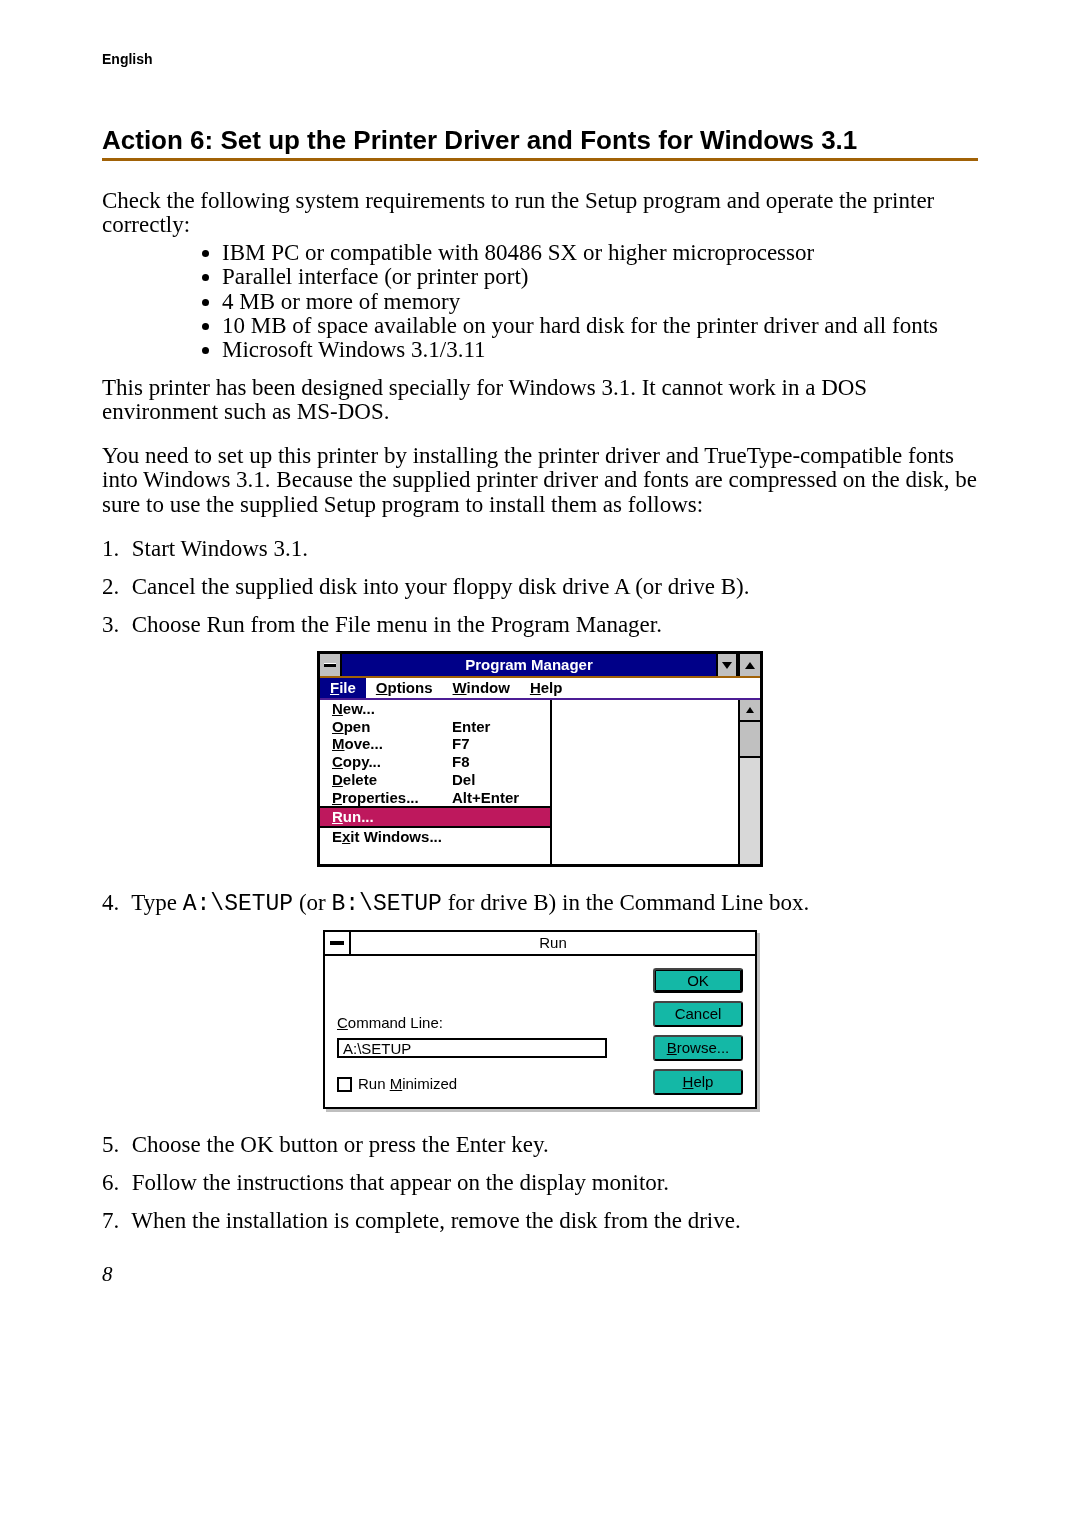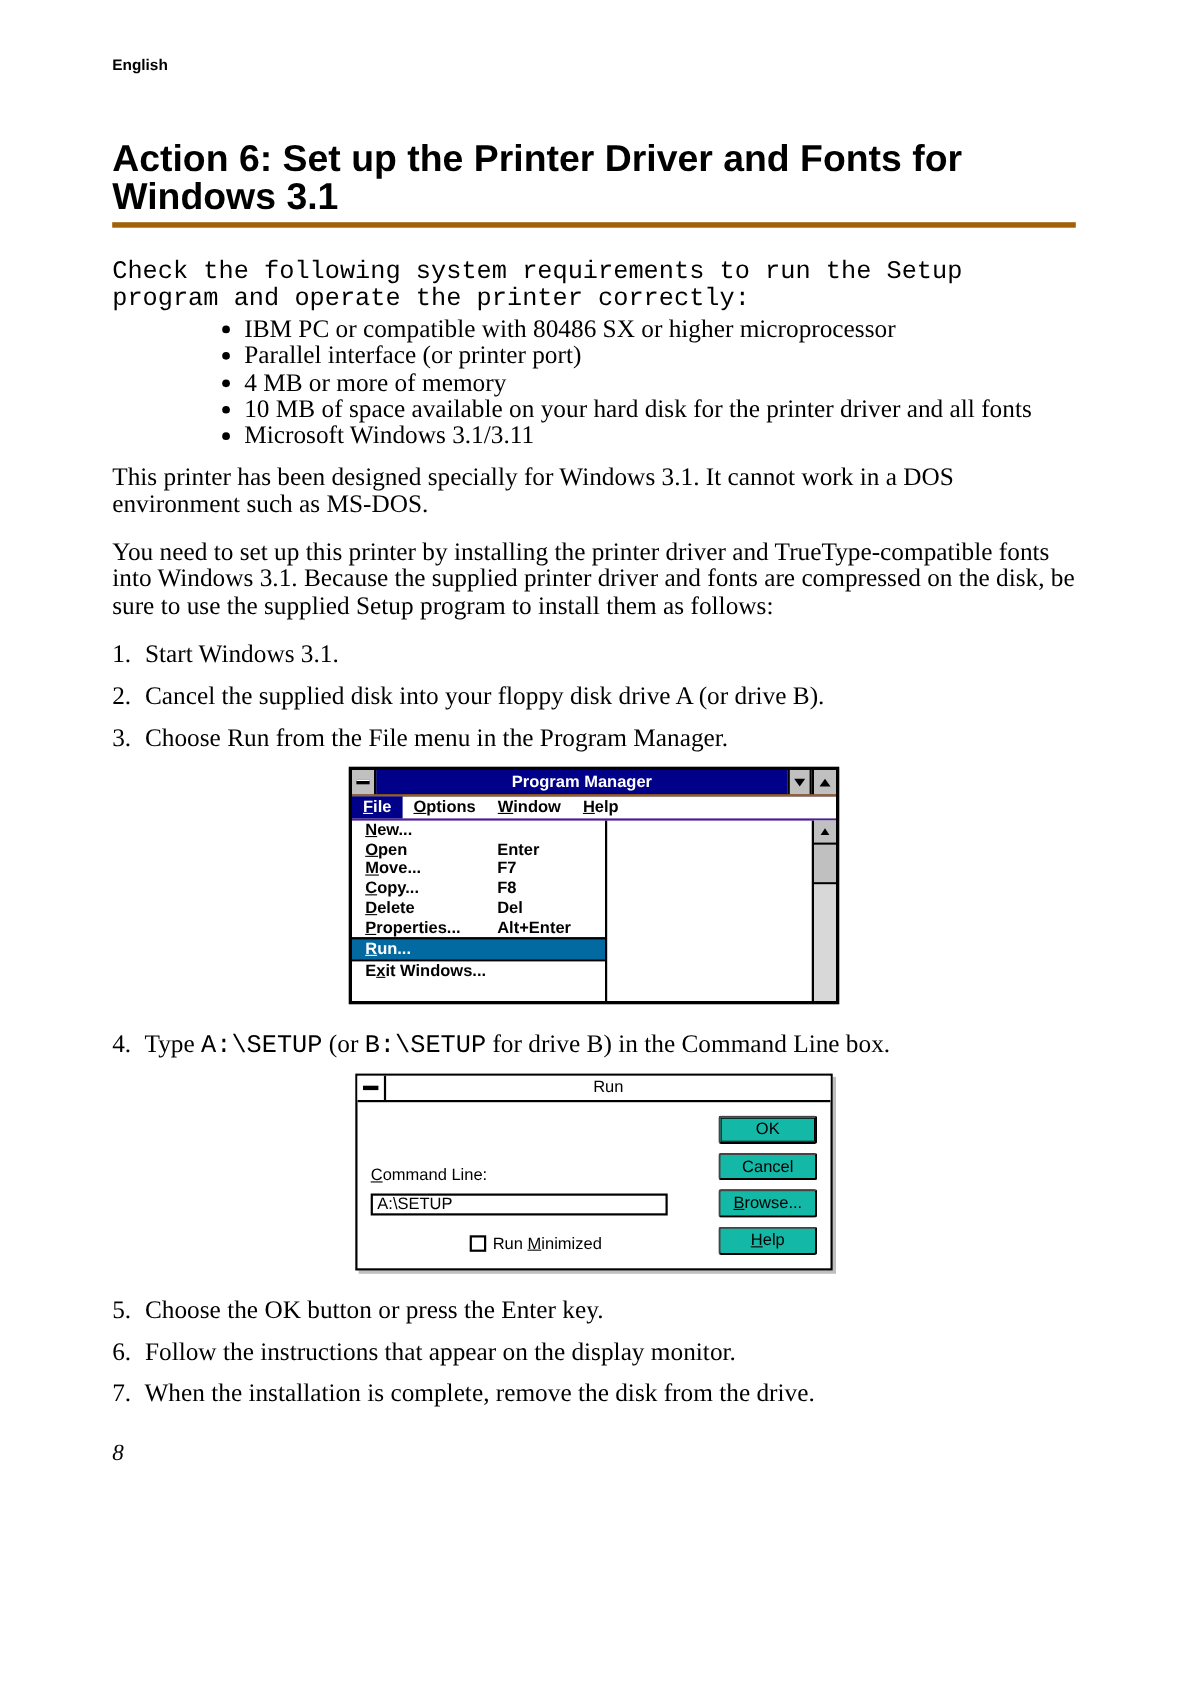--- a/index.html
+++ b/index.html
@@ -19,29 +19,28 @@
     color: #000;
   }
   .header-small {
     font-family: Arial, Helvetica, sans-serif;
     font-size: 14px;
     font-weight: bold;
     margin-bottom: 60px;
   }
   .section-title {
     font-family: Arial, Helvetica, sans-serif;
-    font-size: 34px;
-    font-weight: bold;
-    border-bottom: 5px solid #a16207;
+    font-size: 26px;
+    font-weight: bold;
+    border-bottom: 3px solid #a16207;
     padding-bottom: 4px;
     margin-bottom: 28px;
   }
   .body-text {
     margin: 16px 0 4px 0;
-    font-family: Liberation Mono, monospace;
   }
   .bullets {
     margin: 4px 0 14px 0;
     padding-left: 120px;
     list-style: disc;
   }
   .bullets li {
     margin: 0;
   }
   .caution {
@@ -146,21 +145,21 @@
     width: 230px;
   }
   .pm-item {
     display: flex;
     padding: 1px 12px;
     font-weight: bold;
   }
   .pm-item .lbl { width: 120px; }
   .pm-item.sep-top { border-top: 2px solid #000; }
   .pm-item.sel {
-    background: #0369a1;
+    background: #be185d;
     color: #fff;
   }
   .pm-scroll {
     width: 22px;
     margin-left: auto;
     background: #c0c0c0;
     border-left: 2px solid #000;
     box-sizing: border-box;
     display: flex;
     flex-direction: column;
@@ -236,21 +235,20 @@
     width: 270px;
     height: 20px;
     box-sizing: border-box;
     display: flex;
     align-items: center;
   }
   .run-check {
     margin-top: 18px;
     display: flex;
     align-items: center;
-    justify-content: center;
   }
   .run-check .box {
     width: 15px;
     height: 15px;
     border: 2px solid #000;
     margin-right: 6px;
     box-sizing: border-box;
   }
   .run-right {
     width: 90px;

